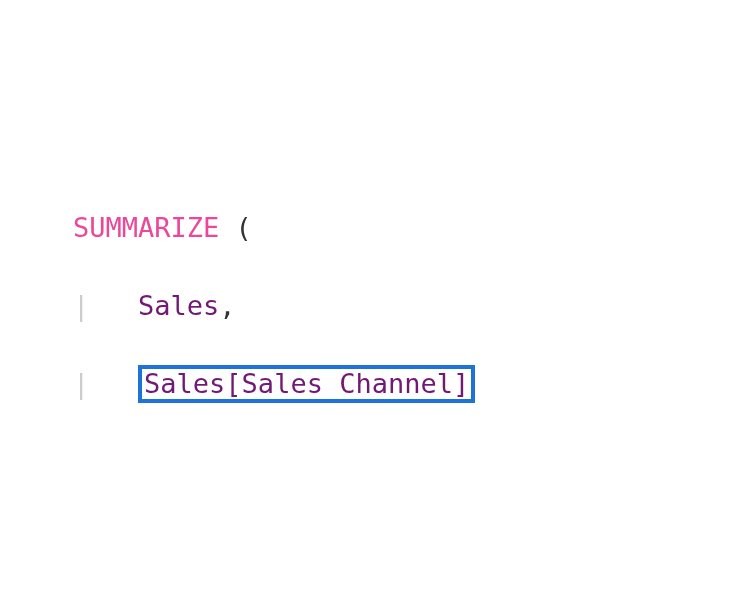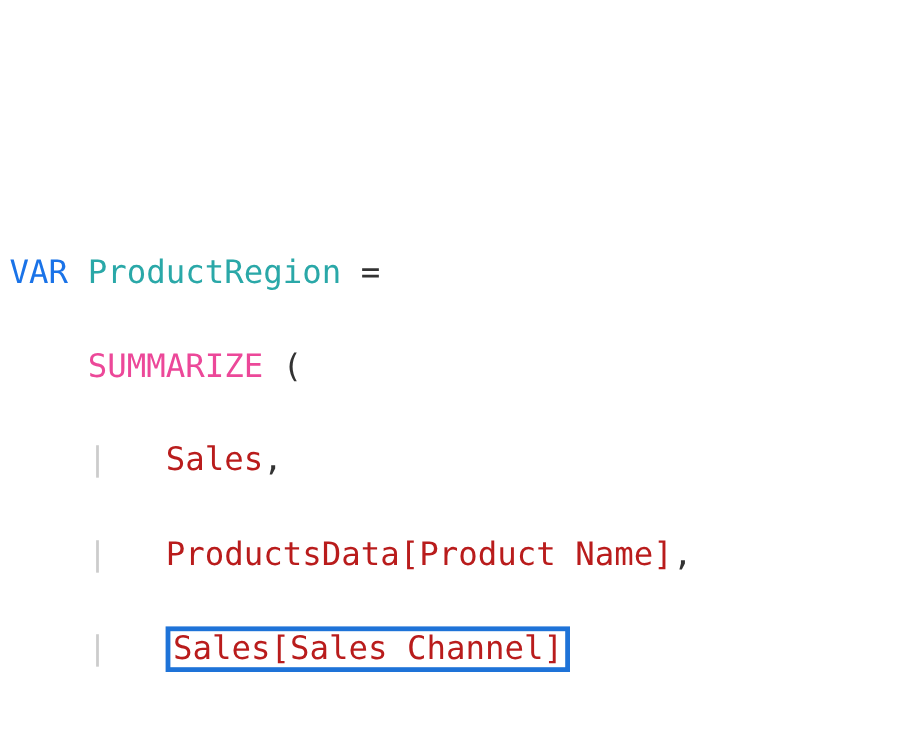--- a/index.html
+++ b/index.html
@@ -30,21 +30,21 @@
     .identifier {
       color: #2aa8a8;
     }
     .func {
       color: #ec4899;
     }
     .paren {
       color: #333;
     }
     .arg {
-      color: #b91c1c;
+      color: #701a75;
     }
     .equals {
       color: #333;
     }
     .comma {
       color: #333;
     }
     .highlight-box {
       border: 4px solid #1e73d8;
       padding: 0px 2px;
@@ -54,24 +54,22 @@
     .guide {
       color: #cccccc;
     }
   </style>
 </head>
 <body>
 
 
 
 <div class="code-container">
-<span class="line"><span class="keyword-var">VAR</span> <span class="identifier">ProductRegion</span> <span class="equals">=</span></span>
 <span class="line">    <span class="func">SUMMARIZE</span> <span class="paren">(</span></span>
 <span class="line">    <span class="guide">|</span>   <span class="arg">Sales</span><span class="comma">,</span></span>
-<span class="line">    <span class="guide">|</span>   <span class="arg"><span>ProductsData</span><span>[Product Name]</span></span><span class="comma">,</span></span>
 <span class="line">    <span class="guide">|</span>   <span class="highlight-box"><span class="arg"><span>Sales</span><span>[Sales Channel]</span></span></span></span>
 
 
 
 
 
 
 
 
 </div>

